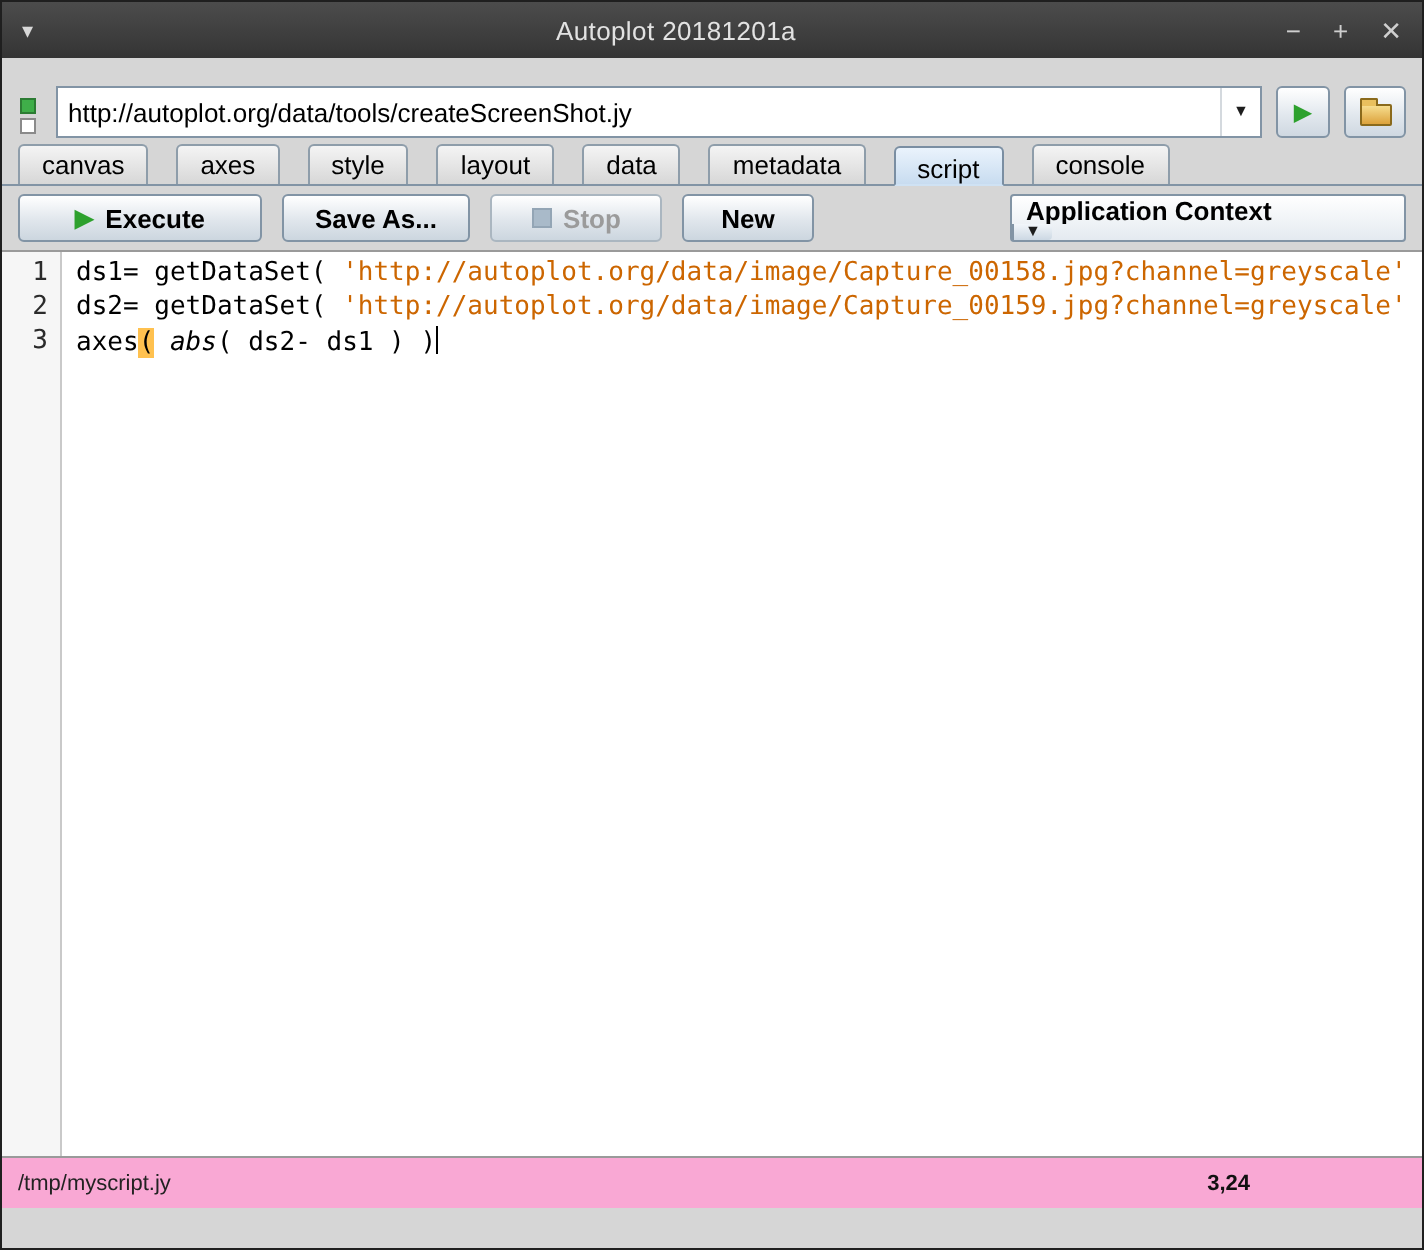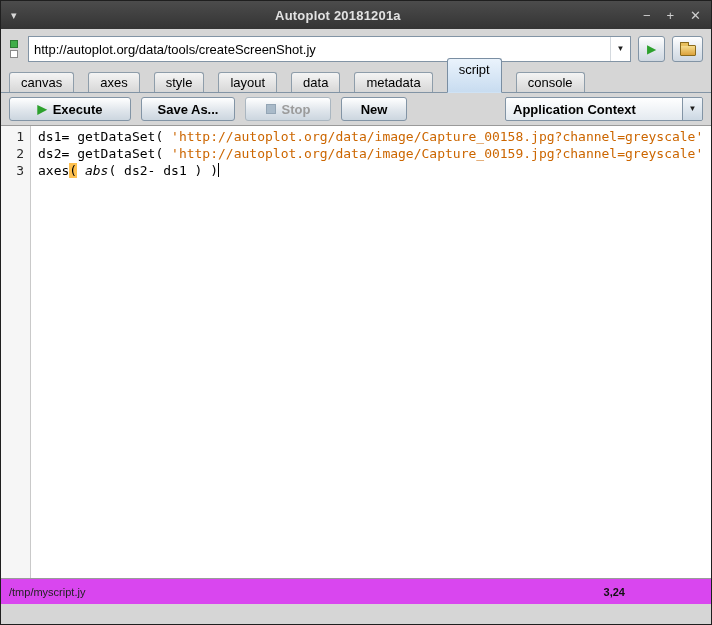--- a/index.html
+++ b/index.html
@@ -11,35 +11,35 @@
     display:flex; flex-direction:column; background:#d6d6d6;
     overflow:hidden;
   }
 
   
   .titlebar{
     height:28px; flex:0 0 28px; background:linear-gradient(#4c4c4c,#343434);
     color:#e2e2e2; display:flex; align-items:center; padding:0 10px;
   }
   .tb-menu{ width:22px; font-size:11px; color:#d8d8d8; cursor:default; }
-  .tb-title{ flex:1; text-align:center; font-weight:bold; font-size:13px; letter-spacing:.2px; }
+  .tb-title{ flex:1; text-align:center; font-weight:normal; font-size:13px; letter-spacing:.2px; }
   .tb-controls{ display:flex; gap:16px; }
   .tb-controls span{ font-size:13px; color:#cfcfcf; cursor:default; line-height:1; }
 
   
   .menubar{
     height:22px; flex:0 0 22px; background:#d8d5d0; border-bottom:1px solid #c4c1bc;
     display:flex; align-items:center; padding:0 6px; font-size:13px; font-weight:bold; color:#111;
   }
   .menu-item{ padding:0 8px; cursor:default; }
   .menu-right{ margin-left:auto; padding-right:6px; cursor:default; }
 
   
   .address-row{
-    height:40px; flex:0 0 40px; display:flex; align-items:center; gap:7px;
+    height:40px; flex:0 0 40px; display:flex; align-items:flex-end; gap:7px;
     padding:0 8px; background:#d6d6d6;
   }
   .ds-icon{ width:12px; height:21px; position:relative; flex:0 0 12px; }
   .ds-icon .sq{ position:absolute; left:1px; width:8px; height:8px; display:block; }
   .ds-icon .g{ top:1px; background:#3fae49; border:1px solid #2c7c33; }
   .ds-icon .w{ top:11px; background:#ffffff; border:1px solid #8a8a8a; }
 
   .uri-box{
     flex:1; height:26px; background:#ffffff; border:1px solid #8294a5;
     display:flex; align-items:stretch;
@@ -71,21 +71,21 @@
   .tabs{
     height:24px; flex:0 0 24px; display:flex; align-items:flex-end; gap:14px;
     padding:0 0 0 8px; border-bottom:1px solid #8294a5; background:#d6d6d6;
   }
   .tab{
     height:20px; line-height:19px; padding:0 11px; font-size:13px; color:#000;
     background:linear-gradient(#f4f4f4,#d7d7d7); border:1px solid #8e9daa; border-bottom:none;
     border-radius:3px 3px 0 0; cursor:default; white-space:nowrap;
   }
   .tab.active{
-    position:relative; z-index:2; height:35px; line-height:22px; margin-bottom:-1px;
+    position:relative; z-index:2; height:20px; line-height:22px; margin-bottom:-1px;
     background:linear-gradient(#eaf3fc,#c8dcf0); border:1px solid #7a8ea2;
     border-bottom:1px solid #cfe2f4;
   }
 
   
   .toolbar{
     height:32px; flex:0 0 32px; display:flex; align-items:center; gap:10px;
     padding:0 8px; background:#d6d6d6;
   }
   .btn{
@@ -98,21 +98,21 @@
   .btn-execute{ width:122px; }
   .btn-stop{ width:86px; border-color:#aab6c0; }
   .btn-stop .btn-label{ color:#9b9b9b; }
   .stop-icon{ width:10px; height:10px; background:#a9bac9; border:1px solid #93a5b5; display:inline-block; }
   .btn-saveas{ width:94px; }
   .btn-open{ width:82px; margin-left:9px; }
   .btn-new{ width:66px; }
 
   .combo{
     margin-left:auto; width:198px; height:24px; border:1px solid #8294a5; border-radius:2px;
-    background:linear-gradient(#ffffff,#e4eaf0); display:flex; align-items:stretch; cursor:default;
+    background:linear-gradient(#ffffff,#e4eaf0); display:flex; align-items:stretch; cursor:default;flex-direction:column;
   }
   .combo-label{
     flex:1; display:flex; align-items:center; padding:0 7px; font-size:13px; font-weight:bold;
     white-space:nowrap; overflow:hidden; color:#000;
   }
   .combo-arrow-btn{
     width:20px; border-left:1px solid #8294a5; display:flex; align-items:center; justify-content:center;
     background:linear-gradient(#f2f6fa,#ccd8e3); border-radius:0 2px 2px 0;
   }
 
@@ -129,21 +129,21 @@
   .gutter{ width:30px; flex:0 0 30px; text-align:right; padding-right:7px; color:#2b2b2b; }
   .code{ white-space:pre; padding-left:7px; color:#000; }
   .seg{ white-space:pre; }
   .seg-string{ color:#cc6600; }
   .seg-italic{ font-style:italic; }
   .seg-paren{ background:#ffc14f; }
   .caret{ display:inline-block; width:1px; height:14px; background:#000; vertical-align:-2px; }
 
   
   .statusbar{
-    height:26px; flex:0 0 26px; border-top:1px solid #9a9a9a; background:#d946ef;
+    height:26px; flex:0 0 26px; border-top:1px solid #9a9a9a; background:#f9a8d4;
     display:flex; align-items:center; padding:0 8px;
   }
   .status-file{ font-size:11px; color:#222; }
   .status-pos{ margin-left:auto; margin-right:78px; font-size:11px; font-weight:bold; color:#111; }
   .bottom-filler{ height:20px; flex:0 0 20px; background:#d6d6d6; }
 </style>
 </head>
 <body>
 
 <div class="window">

